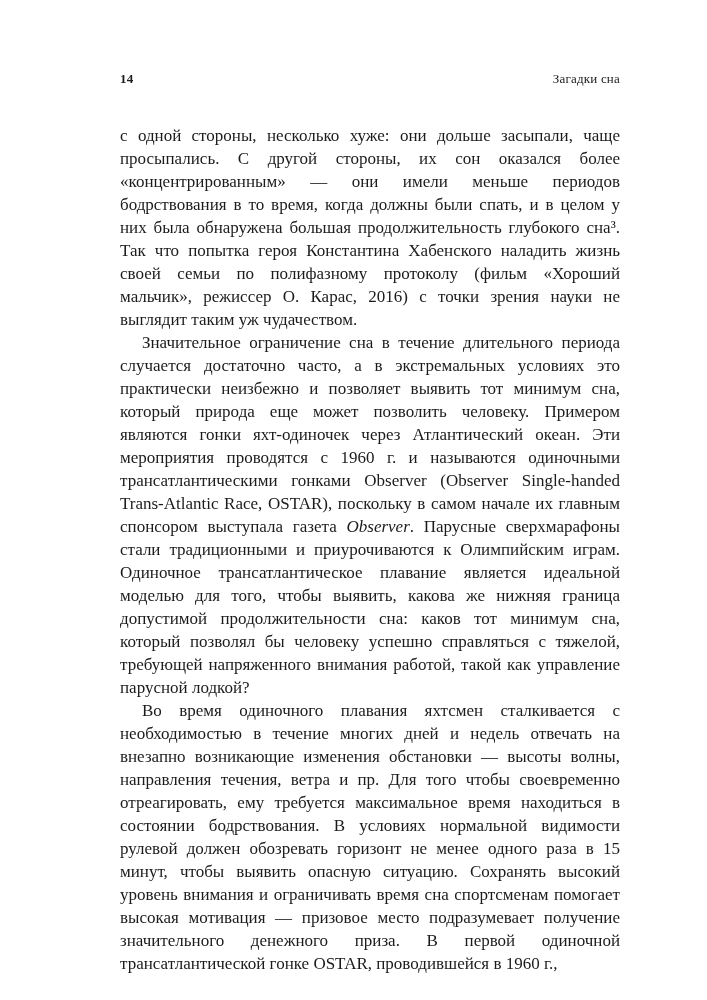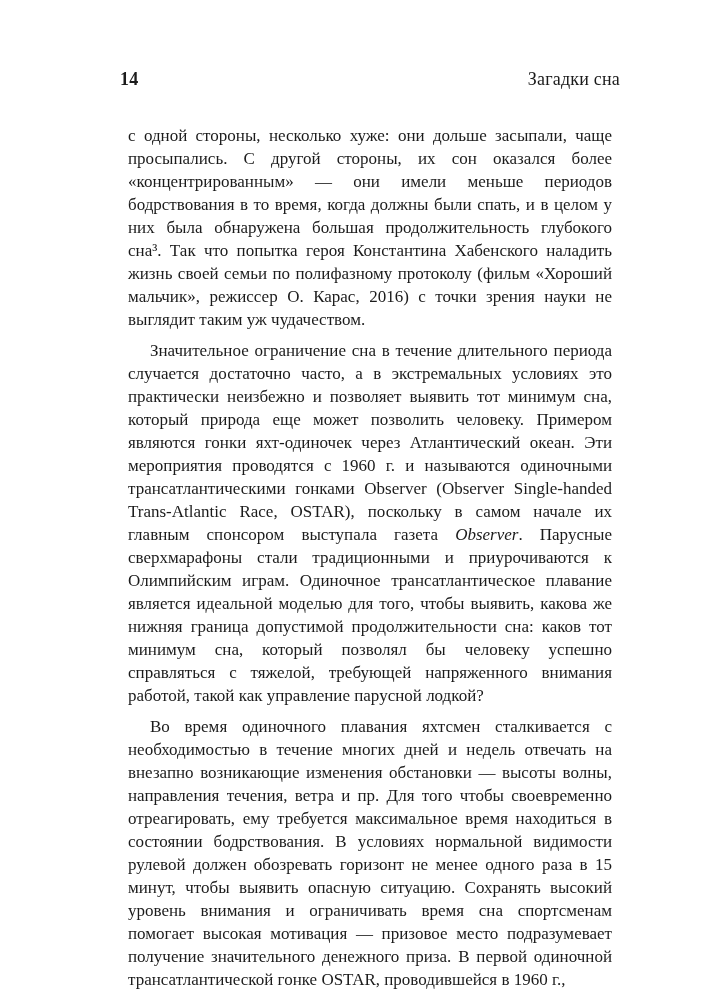--- a/index.html
+++ b/index.html
@@ -20,42 +20,42 @@
   .content {
     position: absolute;
     left: 120px;
     top: 70px;
     width: 500px;
   }
   .running-head {
     display: flex;
     justify-content: space-between;
     align-items: flex-start;
-    font-size: 18px;
+    font-size: 13px;
     line-height: 18px;
     margin-bottom: 36px;
   }
   .page-num {
     font-weight: bold;
     letter-spacing: 0.3px;
   }
   .running-title {
     font-weight: normal;
     letter-spacing: 0.2px;
     margin-left: 48px;
   }
   .body-text {
     font-size: 17px;
     line-height: 23px;
     text-align: justify;
     hyphens: auto;
     -webkit-hyphens: auto;
   }
   .body-text p {
-    margin: 8px;
+    margin: 0;
     padding: 0;
   }
   .body-text p.indent {
     text-indent: 22px;
   }
   .italic {
     font-style: italic;
   }
 </style>
 </head>

